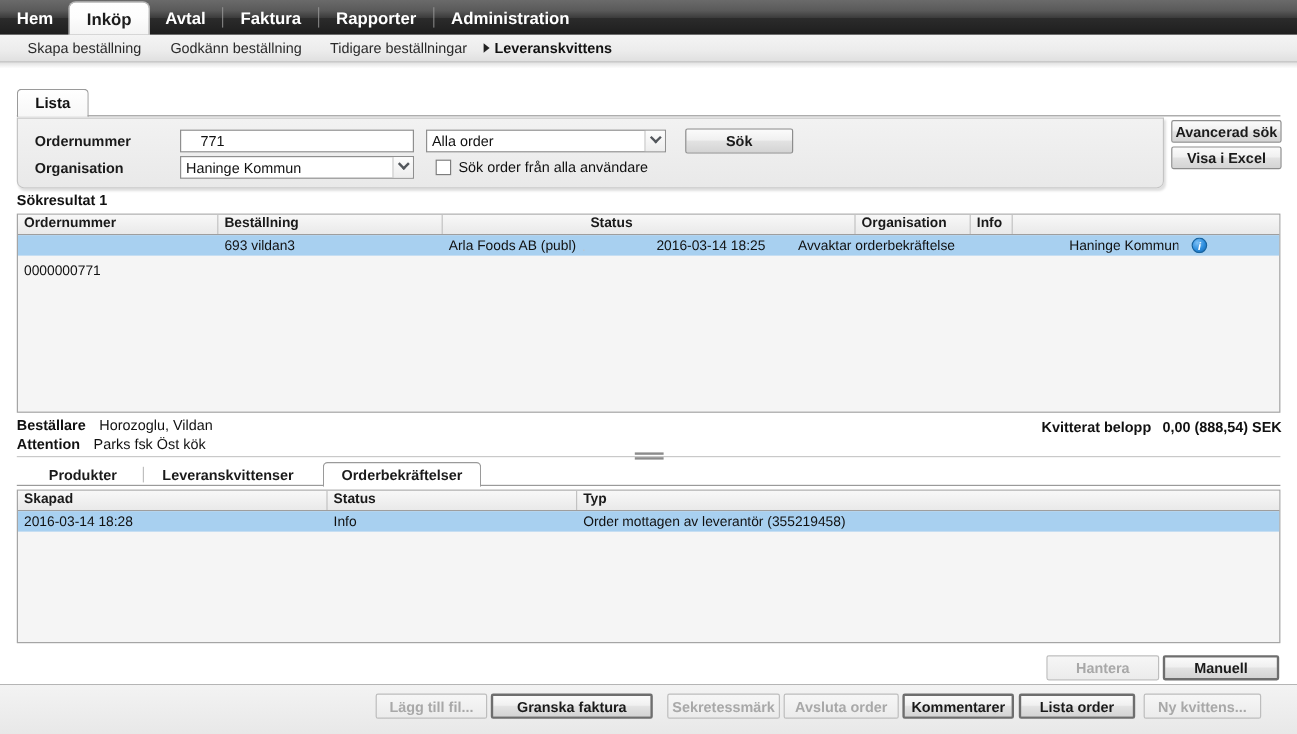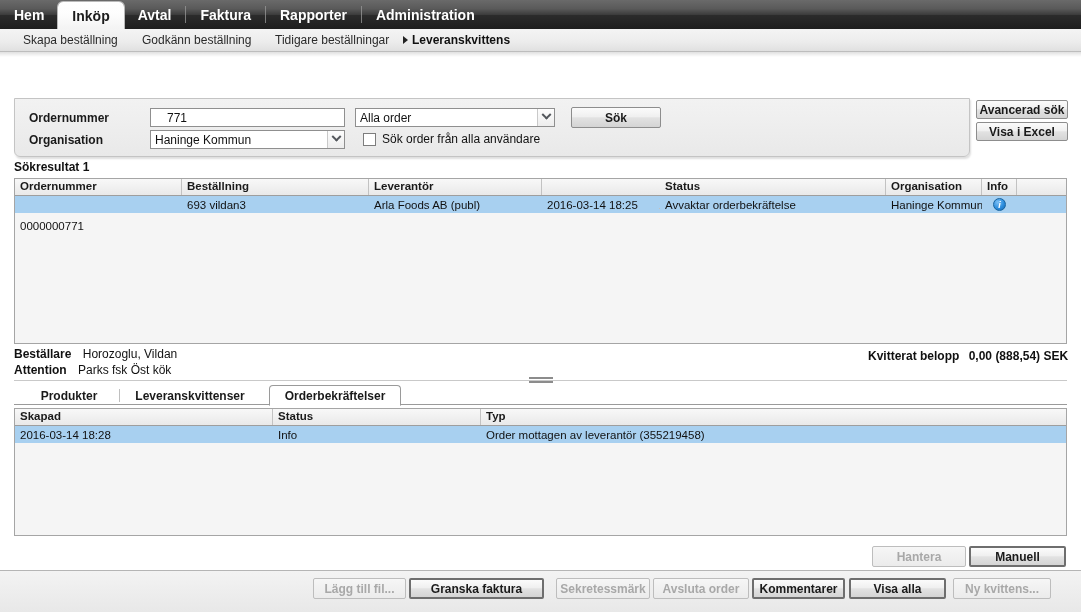--- a/index.html
+++ b/index.html
@@ -189,20 +189,23 @@
     <div class="sitem" style="position:absolute;left:23px;">Skapa beställning</div>
     <div class="sitem" style="position:absolute;left:142px;">Godkänn beställning</div>
     <div class="sitem" style="position:absolute;left:275px;">Tidigare beställningar</div>
     <div style="position:absolute;left:403px;display:flex;align-items:center;">
       <span class="arrow"></span>
       <span class="sitem sel">Leveranskvittens</span>
     </div>
   </div>
   <div class="subnav-shadow"></div>
 
+  <div class="lista-tabstrip">
+    <div class="lista-tab">Lista</div>
+  </div>
 
   <div class="searchbox">
     <div class="lbl" style="left:14px;top:12px;">Ordernummer</div>
     <input class="tinput" style="left: 135px; top: 9px; width: 195px; padding-left: 16px;" value="771">
 
     <div class="tselect" style="left:340px;top:9px;width:200px;">
       <span class="val">Alla order</span>
       <span class="drop">
           <span class="chev"></span>
         </span>
@@ -226,21 +229,20 @@
 
   <div class="btn" style="left:976px;top:100px;width:92px;height:19px;">Avancerad sök</div>
   <div class="btn" style="left:976px;top:122px;width:92px;height:19px;">Visa i Excel</div>
 
   <div class="sokres">Sökresultat 1</div>
 
   <div class="grid" style="left:14px;top:178px;width:1053px;height:166px;">
     <div class="ghead">
       <div class="gh" style="width:167px;">Ordernummer</div>
       <div class="gh" style="width:187px;">Beställning</div>
-      <div class="gh" style="width:173px;">Leverantör</div>
       <div class="gh" style="width:118px;margin-top:29px;">Skickad</div>
       <div class="gh" style="width:226px;">Status</div>
       <div class="gh" style="width:96px;">Organisation</div>
       <div class="gh" style="width:35px;">Info</div>
       <div class="gh" style="flex:1;"></div>
     </div>
     <div class="grow sel">
       <div class="gc" style="width:167px;margin-top:42px;">0000000771</div>
       <div class="gc" style="width:187px;">693 vildan3</div>
       <div class="gc" style="width:173px;">Arla Foods AB (publ)</div>
@@ -297,17 +299,17 @@
   <div class="btn disabled" style="left:872px;top:546px;width:94px;height:21px;">Hantera</div>
   <div class="btn strong" style="left:969px;top:546px;width:97px;height:21px;">Manuell</div>
 
   <div class="footerline"></div>
   <div class="footerbar">
     <div class="btn disabled" style="left:313px;top:7px;width:93px;height:21px;">Lägg till fil...</div>
     <div class="btn strong" style="left:409px;top:7px;width:135px;height:21px;">Granska faktura</div>
     <div class="btn disabled" style="left:556px;top:7px;width:94px;height:21px;">Sekretessmärk</div>
     <div class="btn disabled" style="left:653px;top:7px;width:96px;height:21px;">Avsluta order</div>
     <div class="btn strong" style="left:752px;top:7px;width:93px;height:21px;">Kommentarer</div>
-    <div class="btn strong" style="left:849px;top:7px;width:97px;height:21px;">Visa alla</div>
+    <div class="btn strong" style="left:849px;top:7px;width:97px;height:21px;">Lista order</div>
     <div class="btn disabled" style="left:953px;top:7px;width:98px;height:21px;">Ny kvittens...</div>
   </div>
 
 </div>
 
 </body></html>

